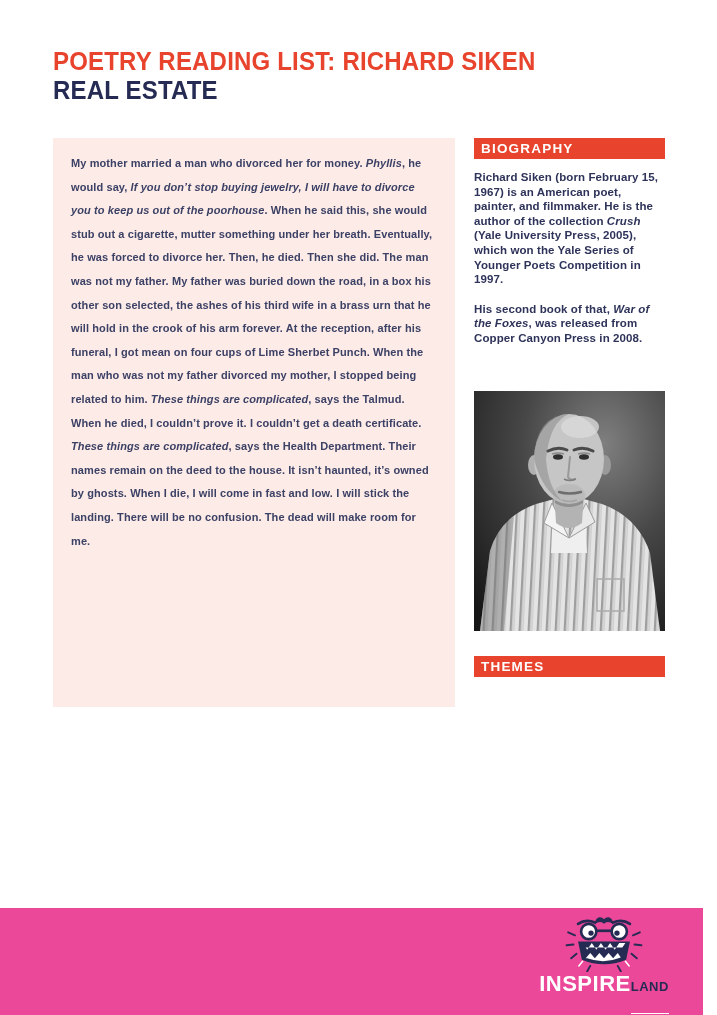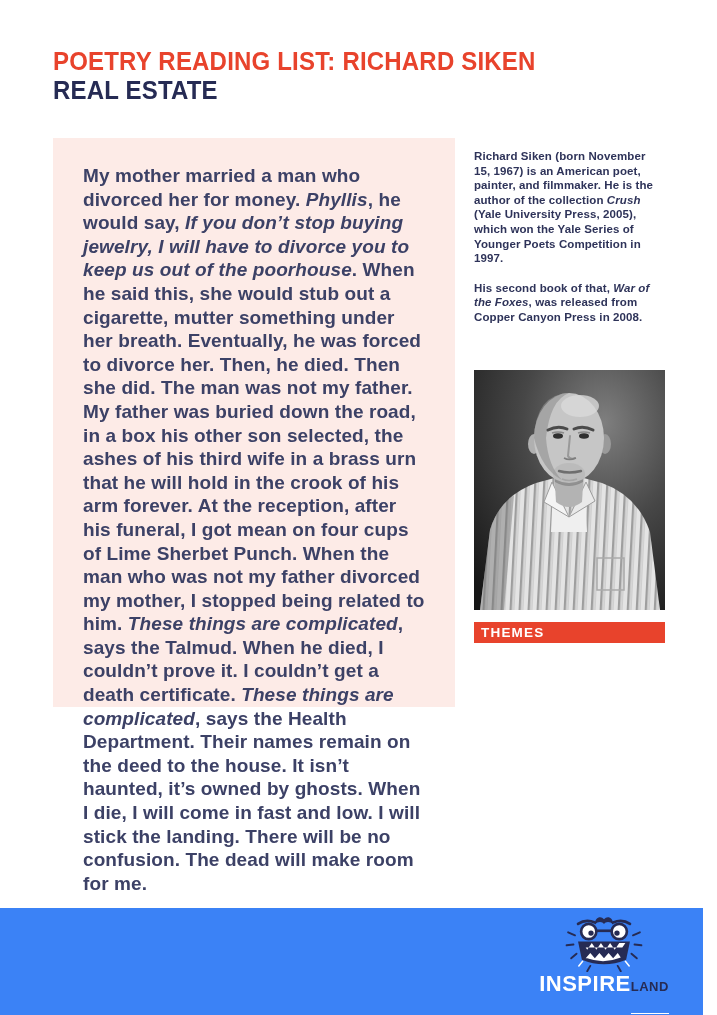--- a/index.html
+++ b/index.html
@@ -18,47 +18,47 @@
     position:absolute; left:53px; top:76px; margin:0;
     font-size:25px; font-weight:bold; color:#262b54; white-space:nowrap;
     letter-spacing:0.2px; transform:scaleX(0.96); transform-origin:left top;
   }
   
   .poem-block {
     position:absolute; left:53px; top:138px; width:402px; height:569px;
     background:#fdebe7; padding:14px 18px 12px 18px;
   }
   .poem-text {
-    margin:12px; font-size:19px; line-height:23.6px; font-weight:bold;
+    margin:0; font-size:11px; line-height:23.6px; font-weight:bold;
     color:#3c4166; letter-spacing:0.1px;
   }
   .poem-text em, .bio-paragraph em { font-style:italic; }
   
   .aside { position:absolute; left:474px; top:138px; width:191px; }
   .section-bar {
     height:21px; background:#e8432c; color:#ffffff;
     font-size:13.5px; font-weight:bold; line-height:21px;
     padding-left:7px; letter-spacing:1.2px;
   }
   .bio-paragraph {
     margin:11px 0 0 0; font-size:11.5px; line-height:14.6px;
     font-weight:bold; color:#2e3359; letter-spacing:0.1px;
   }
   .bio-paragraph + .bio-paragraph { margin-top:15px; }
   .photo-frame { margin-top:45px; width:191px; height:240px; line-height:0; }
-  .themes-bar { margin-top:12px; }
+  .themes-bar { margin-top:25px; }
   .themes-list { margin-top:9px; }
   .theme-item {
     font-size:17px; font-weight:bold; color:#262b54; line-height:22px;
     letter-spacing:0.6px; transform:scaleX(0.97); transform-origin:left top;
   }
   
   .footer {
     position:absolute; left:0; top:908px; width:717px; height:107px;
-    background:#3b82f6;
+    background:#ec4899;
   }
   .logo { position:absolute; right:45px; top:6px; width:136px; text-align:center; }
   .mascot { display:inline-block; line-height:0; }
   .brand-row { display:flex; align-items:baseline; justify-content:center; margin-top:-3px; }
   .brand-main { color:#ffffff; font-size:22px; font-weight:bold; letter-spacing:0.5px; line-height:1; }
   .brand-sub {
     color:#262b54; font-size:13px; font-weight:bold; letter-spacing:0.5px;
     border-bottom:4px double #ffffff; line-height:1.05; padding-bottom:19px;
   }
   .tagline { color:#ffffff; font-size:8px; font-weight:bold; letter-spacing:1px; margin-top:4px; }
@@ -70,22 +70,25 @@
 
   <h1 class="title1">POETRY READING LIST: RICHARD SIKEN</h1>
   <h2 class="title2">REAL ESTATE</h2>
 
   <div class="poem-block">
     <p class="poem-text"><span>My mother married a man who divorced her for money. </span><em>Phyllis</em><span>, he would say, </span><em>If you don’t stop buying jewelry, I will have to divorce you to keep us out of the poorhouse</em><span>. When he said this, she would stub out a cigarette, mutter something under her breath. Eventually, he was forced to divorce her. Then, he died. Then she did. The man was not my father. My father was buried down the road, in a box his other son selected, the ashes of his third wife in a brass urn that he will hold in the crook of his arm forever. At the reception, after his funeral, I got mean on four cups of Lime Sherbet Punch. When the man who was not my father divorced my mother, I stopped being related to him. </span><em>These things are complicated</em><span>, says the Talmud. When he died, I couldn’t prove it. I couldn’t get a death certificate. </span><em>These things are complicated</em><span>, says the Health Department. Their names remain on the deed to the house. It isn’t haunted, it’s owned by ghosts. When I die, I will come in fast and low. I will stick the landing. There will be no confusion. The dead will make room for me.</span></p>
   </div>
 
   <div class="aside">
 
+    <div class="section-bar">
+      <span>BIOGRAPHY</span>
+    </div>
 
-    <p class="bio-paragraph"><span>Richard Siken (born November 15, 1967) is an American poet, painter, and filmmaker. He is the author of the collection </span><em>Crush</em><span> (Yale University Press, 2005), which won the Yale Series of Younger Poets Competition in 1997.</span></p>
+    <p class="bio-paragraph"><span>Richard Siken (born February 15, 1967) is an American poet, painter, and filmmaker. He is the author of the collection </span><em>Crush</em><span> (Yale University Press, 2005), which won the Yale Series of Younger Poets Competition in 1997.</span></p>
     <p class="bio-paragraph"><span>His second book of that, </span><em>War of the Foxes</em><span>, was released from Copper Canyon Press in 2008.</span></p>
 
     <div class="photo-frame" title="Black-and-white portrait of Richard Siken in a striped shirt">
       <svg width="191" height="240" viewBox="0 0 191 240" xmlns="http://www.w3.org/2000/svg">
         <defs>
           <radialGradient id="pbg" cx="68%" cy="22%" r="95%">
             <stop offset="0%" stop-color="#7f7f7f"></stop>
             <stop offset="45%" stop-color="#474747"></stop>
             <stop offset="100%" stop-color="#161616"></stop>
           </radialGradient>

